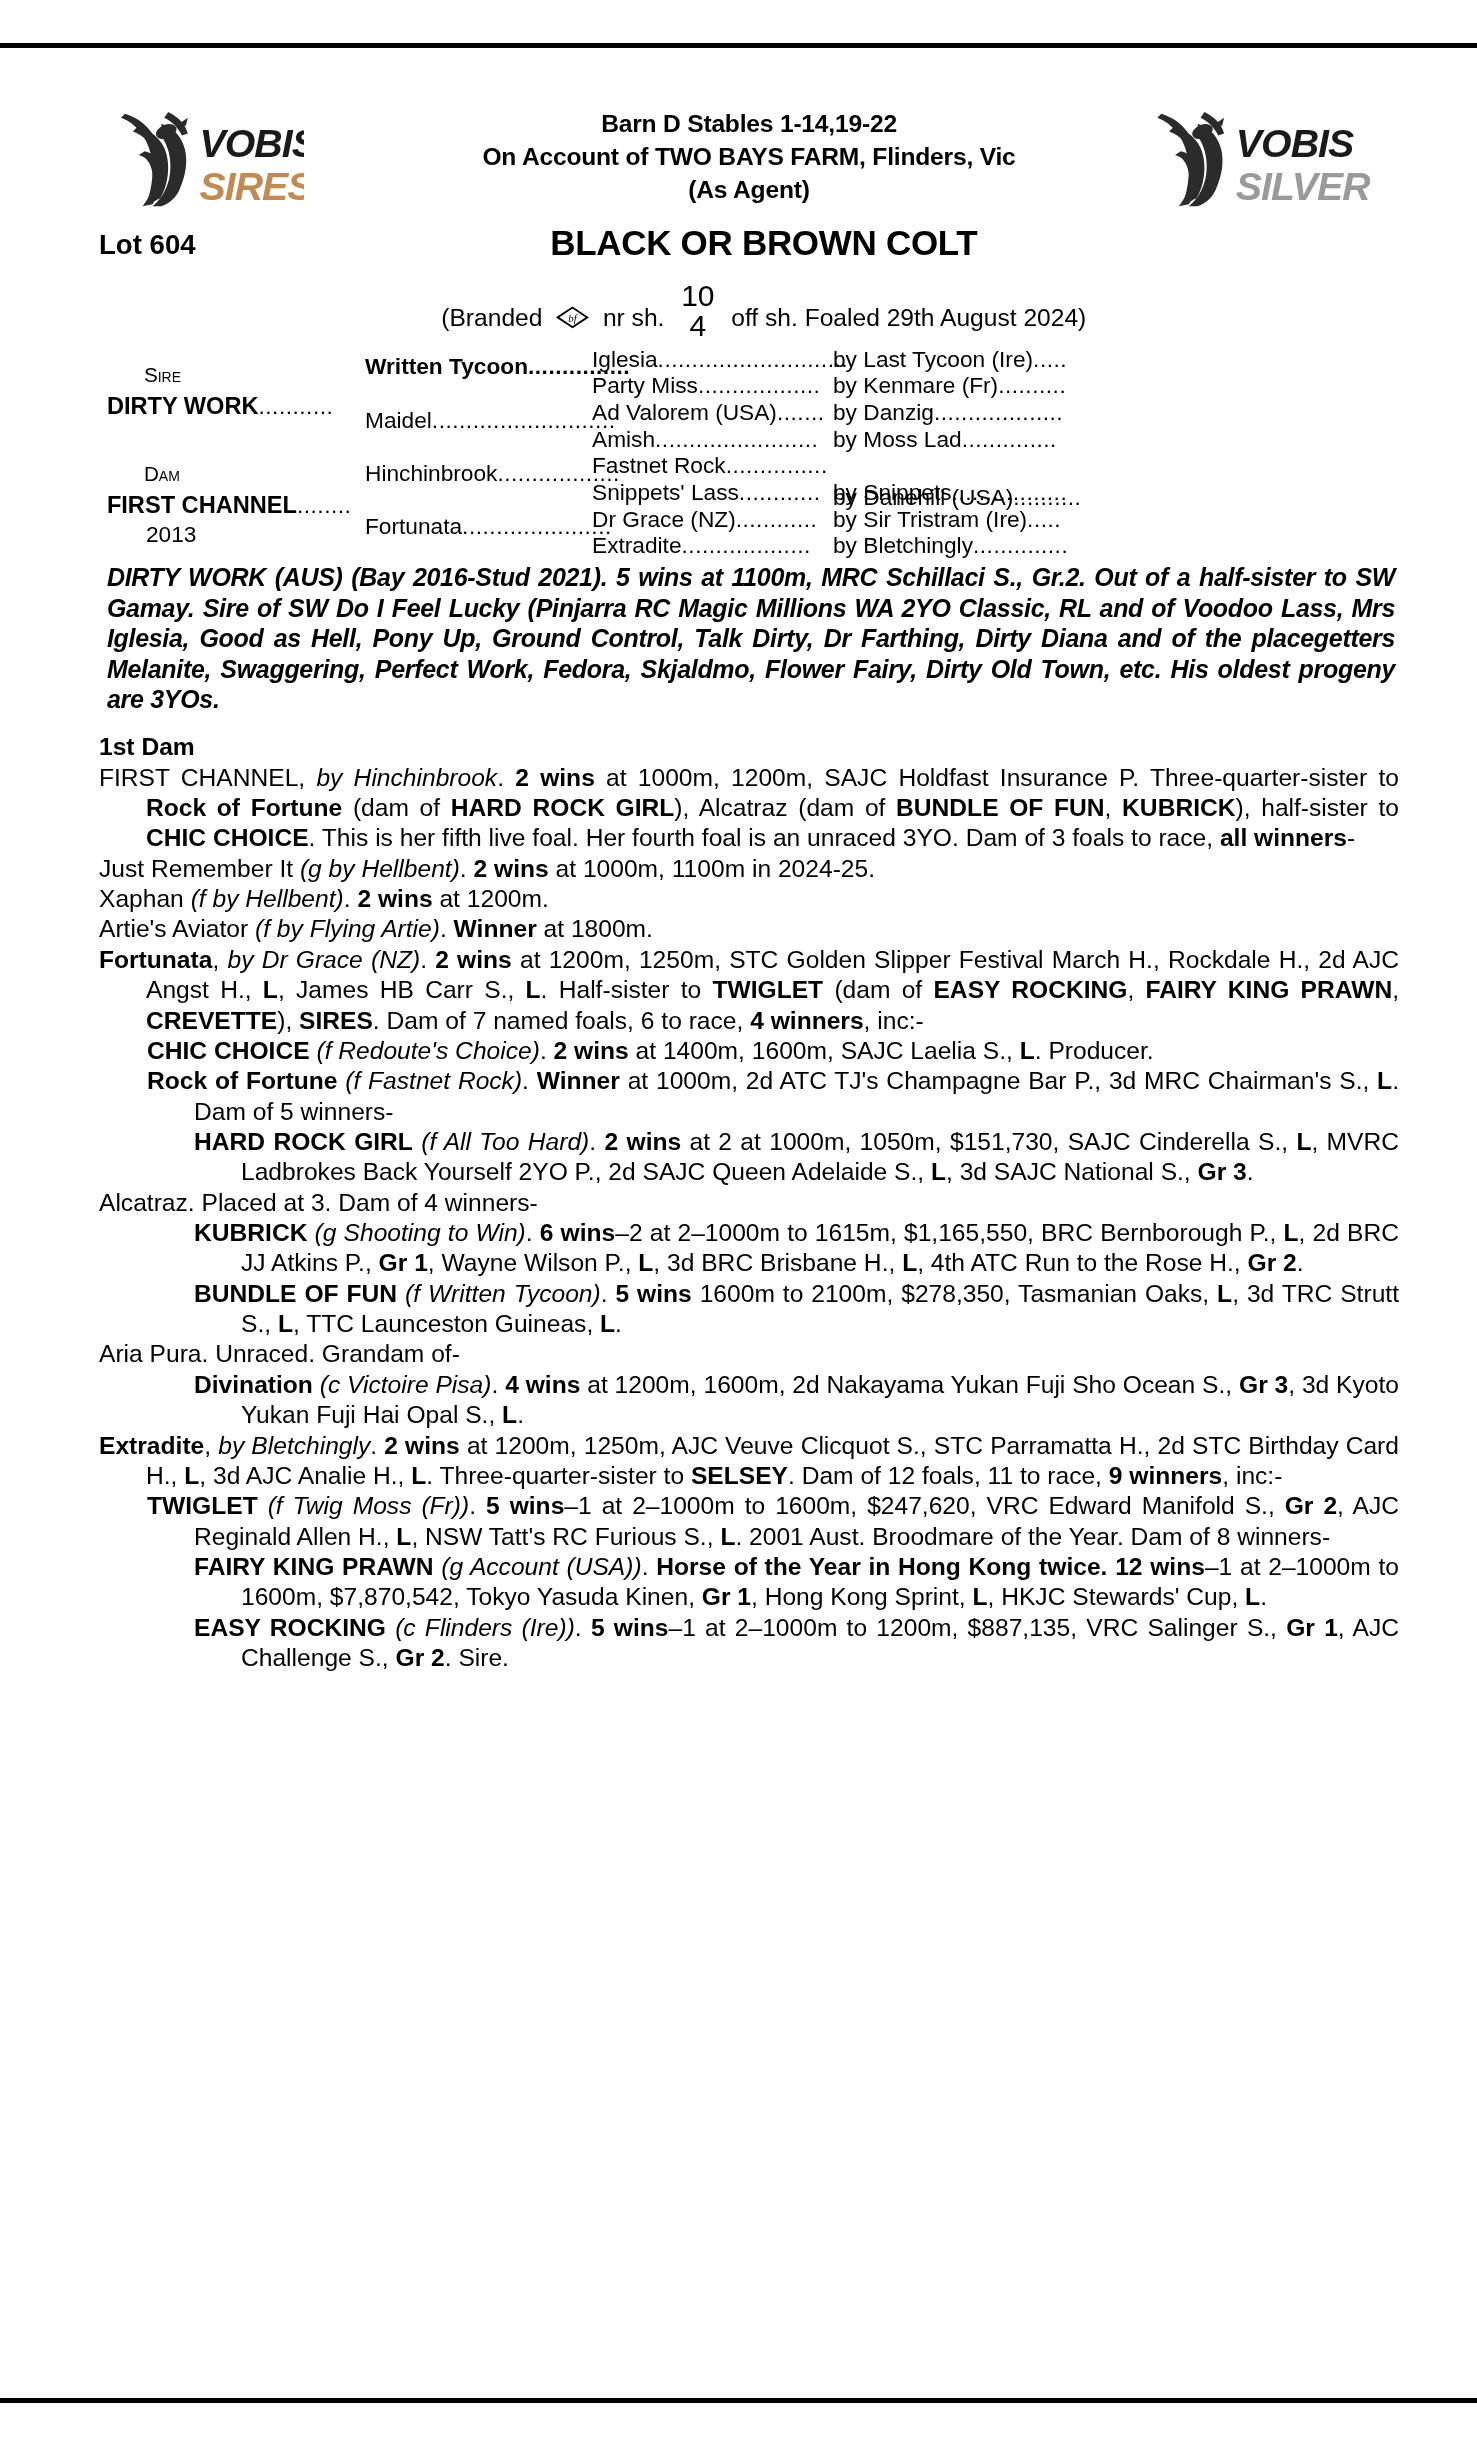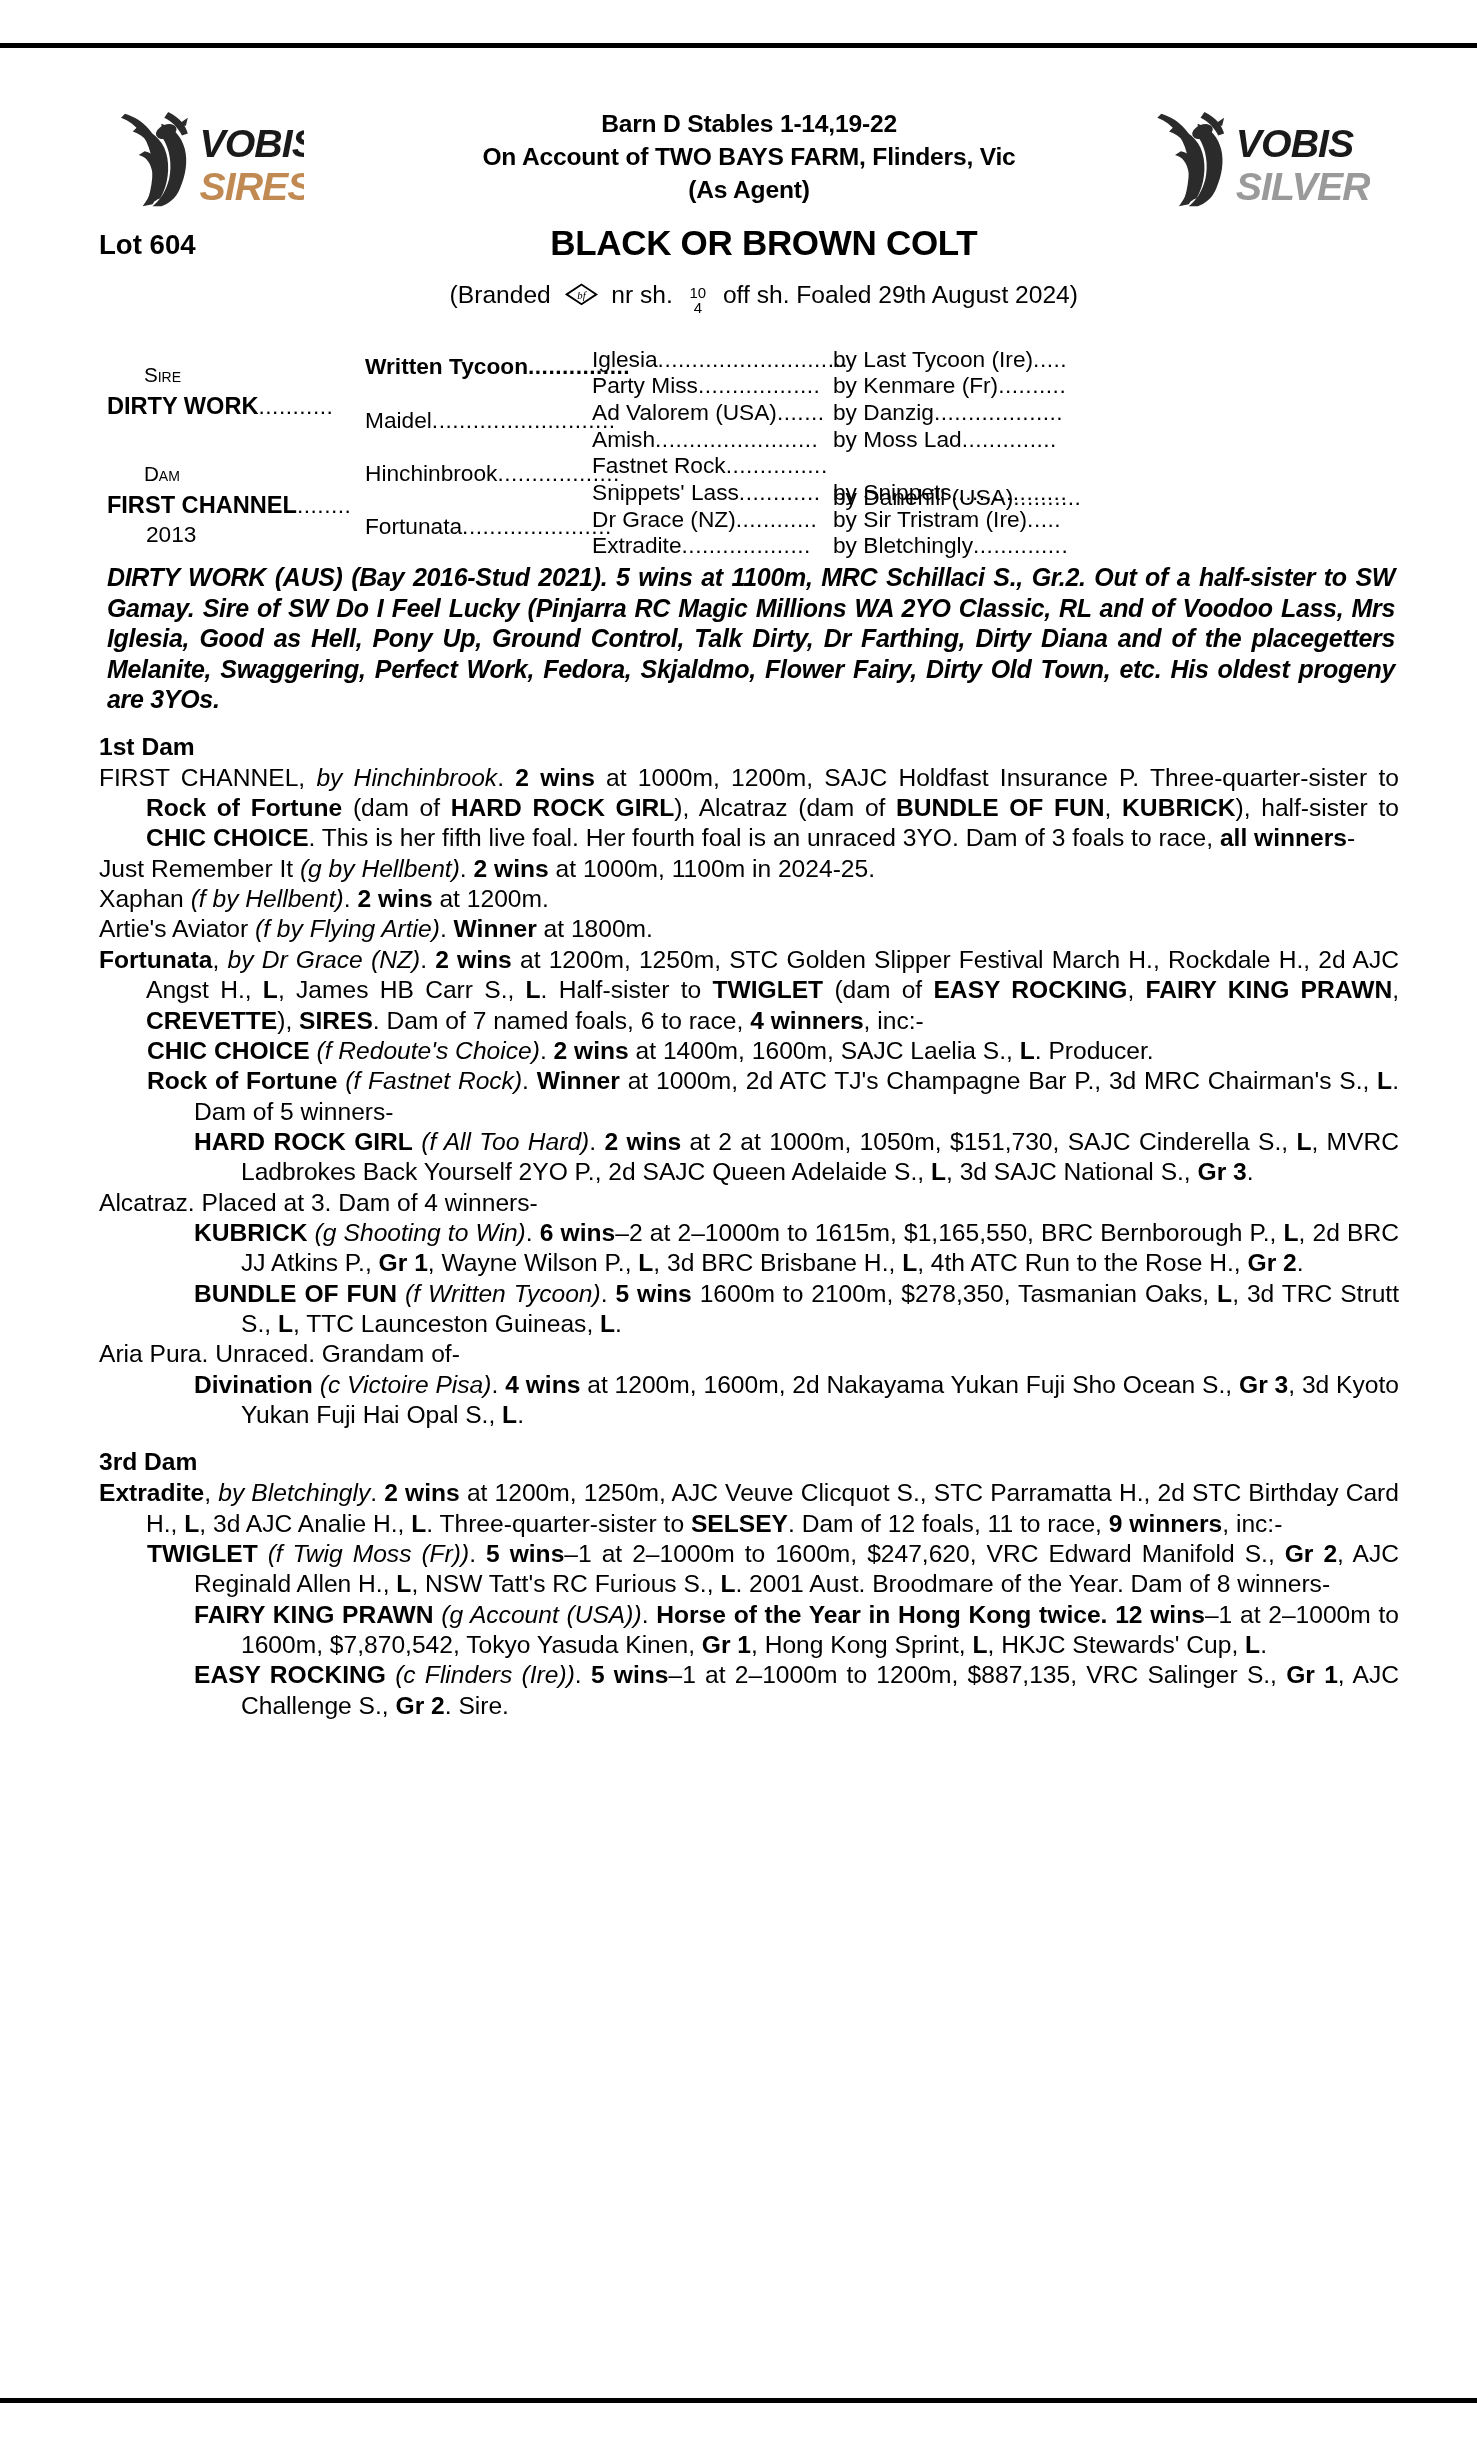--- a/index.html
+++ b/index.html
@@ -100,21 +100,21 @@
     height: 25.6px;
     margin: 0 6.9px;
     vertical-align: -4.9px;
   }
   .brand-sym svg { display: block; }
   .frac {
     display: inline-block;
     text-align: center;
     vertical-align: -9.9px;
     line-height: 1.0;
-    font-size: 15px;
+    font-size: 30px;
     margin: 0 9.9px;
   }
   .frac .num { display:block; }
   .frac .den { display:block; }
 
   
   .pedigree {
     position: relative;
     margin-top: 13.8px;
     height: 207px;
@@ -304,21 +304,20 @@
     <div class="entry hang1"><b>Fortunata</b>, <i>by Dr Grace (NZ)</i>. <b>2 wins</b> at 1200m, 1250m, STC Golden Slipper Festival March H., Rockdale H., 2d AJC Angst H., <b>L</b>, James HB Carr S., <b>L</b>. Half-sister to <b>TWIGLET</b> (dam of <b>EASY ROCKING</b>, <b>FAIRY KING PRAWN</b>, <b>CREVETTE</b>), <b>SIRES</b>. Dam of 7 named foals, 6 to race, <b>4 winners</b>, inc:-</div>
     <div class="entry hang2"><b>CHIC CHOICE</b> <i>(f Redoute's Choice)</i>. <b>2 wins</b> at 1400m, 1600m, SAJC Laelia S., <b>L</b>. Producer.</div>
     <div class="entry hang2"><b>Rock of Fortune</b> <i>(f Fastnet Rock)</i>. <b>Winner</b> at 1000m, 2d ATC TJ's Champagne Bar P., 3d MRC Chairman's S., <b>L</b>. Dam of 5 winners-</div>
     <div class="entry hang3"><b>HARD ROCK GIRL</b> <i>(f All Too Hard)</i>. <b>2 wins</b> at 2 at 1000m, 1050m, $151,730, SAJC Cinderella S., <b>L</b>, MVRC Ladbrokes Back Yourself 2YO P., 2d SAJC Queen Adelaide S., <b>L</b>, 3d SAJC National S., <b>Gr 3</b>.</div>
     <div class="entry i0 nojust">Alcatraz. Placed at 3. Dam of 4 winners-</div>
     <div class="entry hang3"><b>KUBRICK</b> <i>(g Shooting to Win)</i>. <b>6 wins</b>–2 at 2–1000m to 1615m, $1,165,550, BRC Bernborough P., <b>L</b>, 2d BRC JJ Atkins P., <b>Gr 1</b>, Wayne Wilson P., <b>L</b>, 3d BRC Brisbane H., <b>L</b>, 4th ATC Run to the Rose H., <b>Gr 2</b>.</div>
     <div class="entry hang3"><b>BUNDLE OF FUN</b> <i>(f Written Tycoon)</i>. <b>5 wins</b> 1600m to 2100m, $278,350, Tasmanian Oaks, <b>L</b>, 3d TRC Strutt S., <b>L</b>, TTC Launceston Guineas, <b>L</b>.</div>
     <div class="entry i0 nojust">Aria Pura. Unraced. Grandam of-</div>
     <div class="entry hang3"><b>Divination</b> <i>(c Victoire Pisa)</i>. <b>4 wins</b> at 1200m, 1600m, 2d Nakayama Yukan Fuji Sho Ocean S., <b>Gr 3</b>, 3d Kyoto Yukan Fuji Hai Opal S., <b>L</b>.</div>
 
-    <div class="dam-head">3rd Dam</div>
     <div class="entry hang1"><b>Extradite</b>, <i>by Bletchingly</i>. <b>2 wins</b> at 1200m, 1250m, AJC Veuve Clicquot S., STC Parramatta H., 2d STC Birthday Card H., <b>L</b>, 3d AJC Analie H., <b>L</b>. Three-quarter-sister to <b>SELSEY</b>. Dam of 12 foals, 11 to race, <b>9 winners</b>, inc:-</div>
     <div class="entry hang2"><b>TWIGLET</b> <i>(f Twig Moss (Fr))</i>. <b>5 wins</b>–1 at 2–1000m to 1600m, $247,620, VRC Edward Manifold S., <b>Gr 2</b>, AJC Reginald Allen H., <b>L</b>, NSW Tatt's RC Furious S., <b>L</b>. 2001 Aust. Broodmare of the Year. Dam of 8 winners-</div>
     <div class="entry hang3"><b>FAIRY KING PRAWN</b> <i>(g Account (USA))</i>. <b>Horse of the Year in Hong Kong twice. 12 wins</b>–1 at 2–1000m to 1600m, $7,870,542, Tokyo Yasuda Kinen, <b>Gr 1</b>, Hong Kong Sprint, <b>L</b>, HKJC Stewards' Cup, <b>L</b>.</div>
     <div class="entry hang3"><b>EASY ROCKING</b> <i>(c Flinders (Ire))</i>. <b>5 wins</b>–1 at 2–1000m to 1200m, $887,135, VRC Salinger S., <b>Gr 1</b>, AJC Challenge S., <b>Gr 2</b>. Sire.</div>
 
   </div>
 </div>
 
 
 </body></html>

